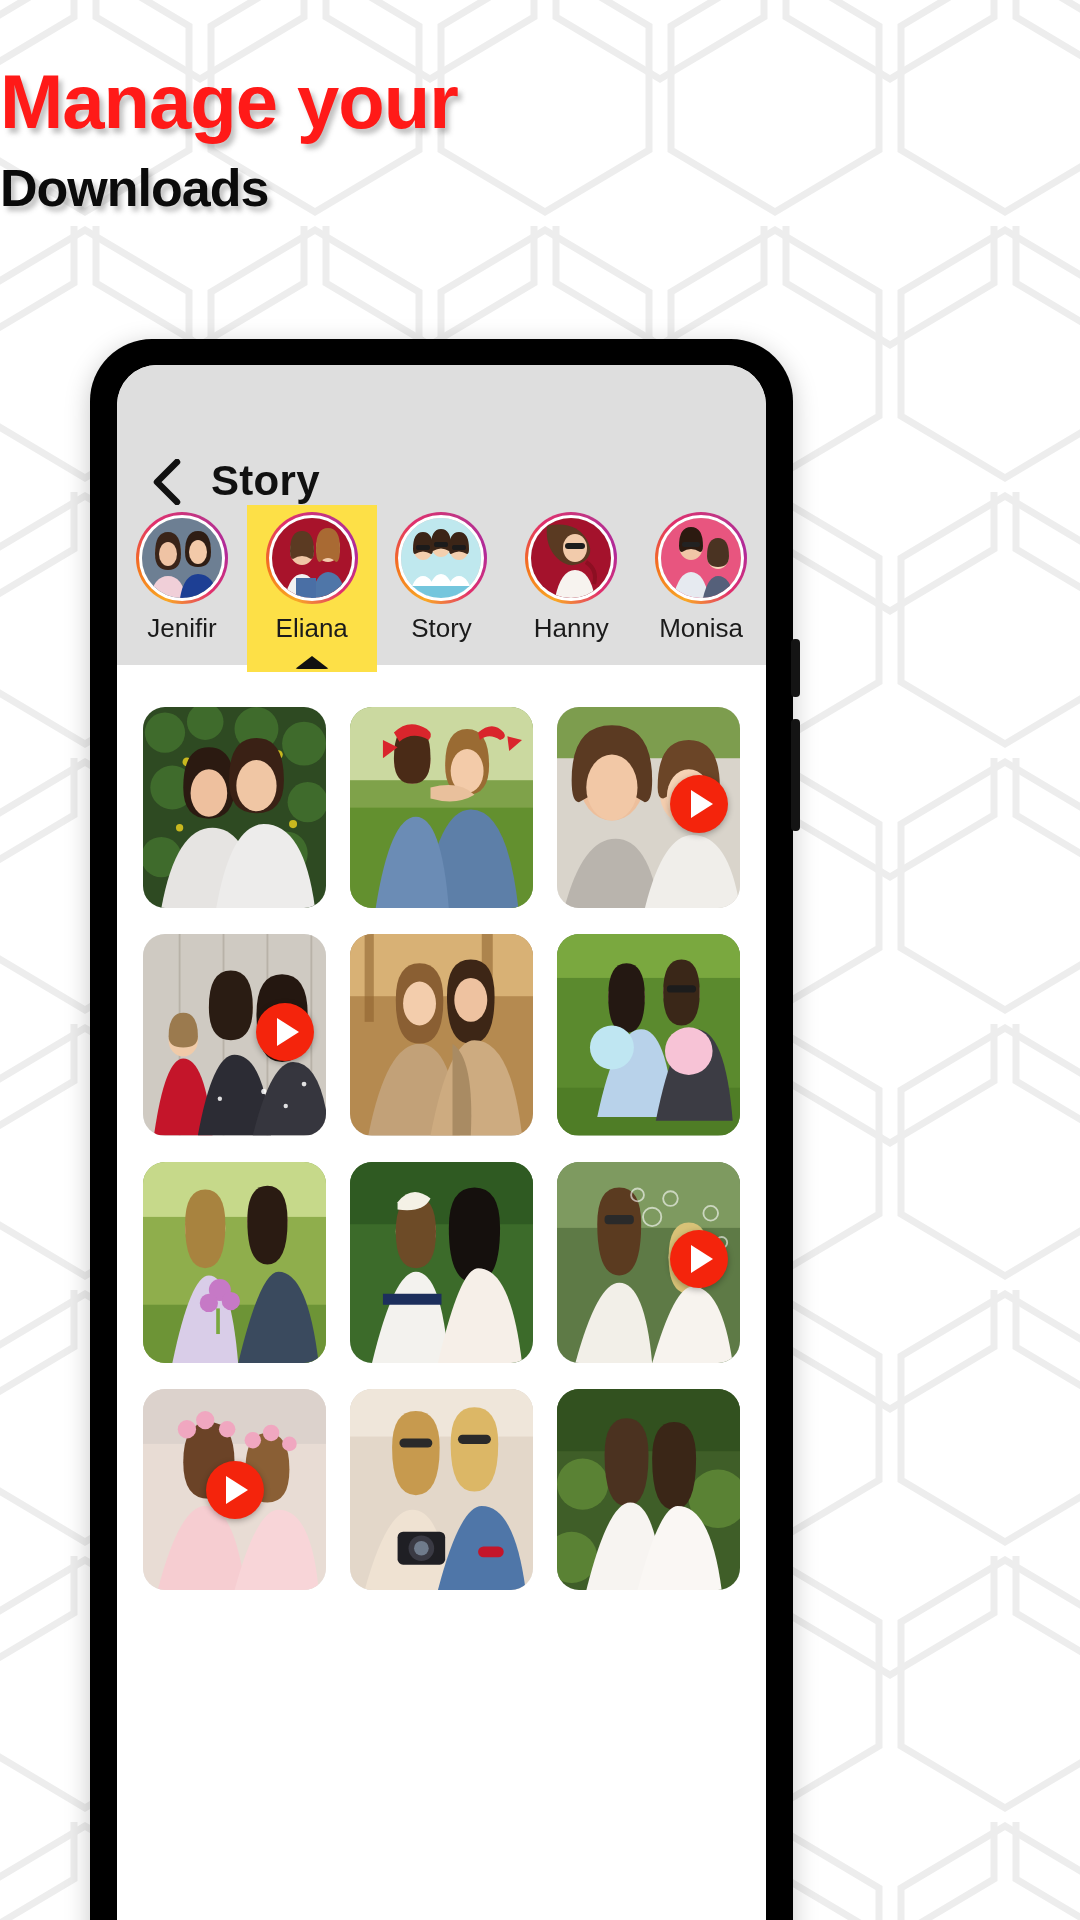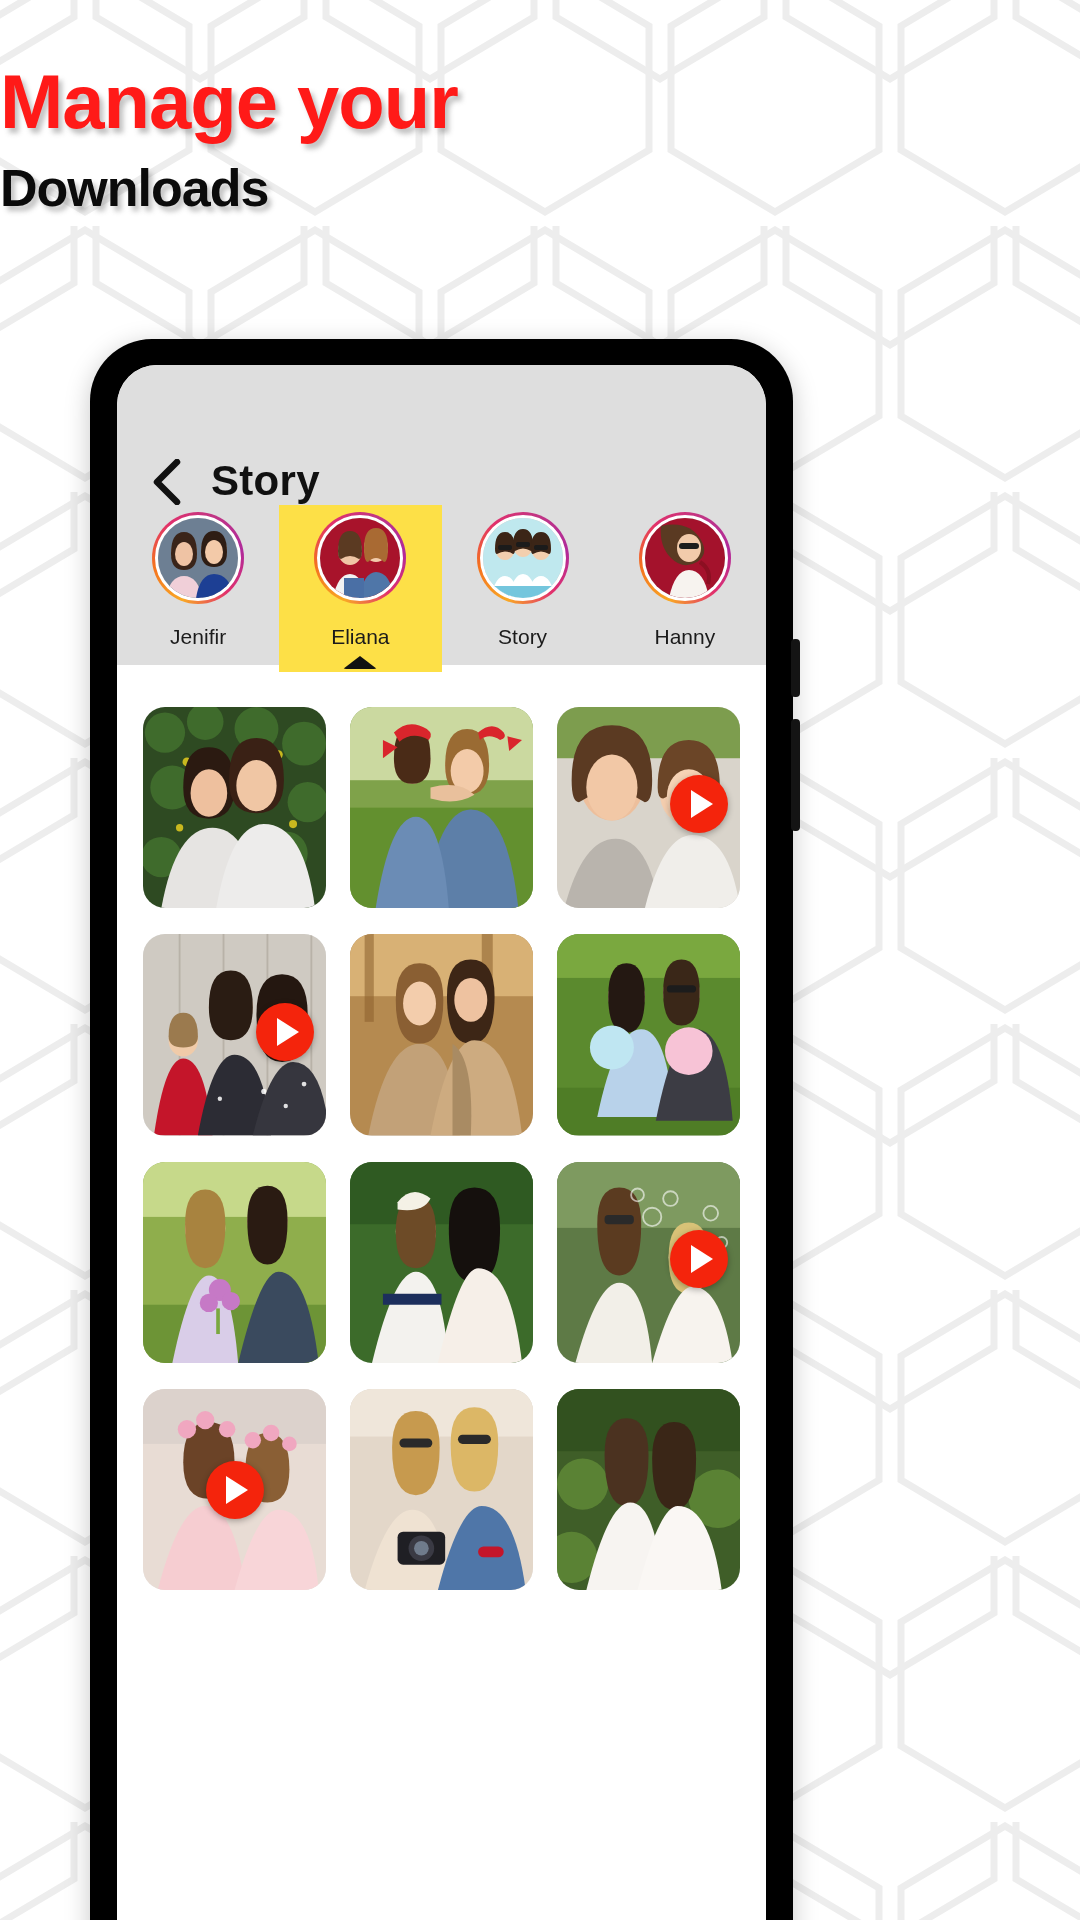--- a/index.html
+++ b/index.html
@@ -75,21 +75,21 @@
     background:conic-gradient(from 200deg,#F9A825,#F4711F,#E1306C,#C13584,#B02A9B,#E1306C,#F9A825);
     display:flex;align-items:center;justify-content:center;
     flex:0 0 auto;
   }
   .ring-inner{
     width:80px;height:80px;border-radius:50%;
     border:3px solid #fff;overflow:hidden;position:relative;background:#ccc;
   }
   .ring-inner svg{display:block;width:100%;height:100%;}
   .story-name{
-    margin-top:21px;font-size:21px;color:#1b1b1b;white-space:nowrap;
+    margin-top:9px;font-size:26px;color:#1b1b1b;white-space:nowrap;
   }
   .caret{
     position:absolute;bottom:3px;left:50%;transform:translateX(-50%);
     width:0;height:0;border-left:17px solid transparent;border-right:17px solid transparent;
     border-bottom:13px solid #111;border-radius:3px;
   }
 
   
   .grid{
     padding:42px 26px 0 26px;
@@ -231,20 +231,37 @@
                 <ellipse cx="44" cy="30" rx="12" ry="14" fill="#f2cbab"></ellipse>
                 <rect x="34" y="25" width="20" height="6" rx="3" fill="#1d1d1d"></rect>
                 <path d="M24 80 q6-28 20-28 q15 0 20 28z" fill="#f7f3ef"></path>
                 <path d="M55 44 q12 8 8 22" stroke="#8c0f22" stroke-width="4" fill="none"></path>
               </svg>
             </div>
           </div>
           <span class="story-name">Hanny</span>
         </div>
 
+        <div class="story-item">
+          <div class="ring">
+            <div class="ring-inner">
+              <svg viewBox="0 0 80 80">
+                  <rect width="80" height="80" fill="#e8557f"></rect>
+                <ellipse cx="30" cy="28" rx="12" ry="14" fill="#f0c6a6"></ellipse>
+                <path d="M18 28 q0-19 12-19 q12 0 12 19 q0 6-3 6 q-9-6-18 0 q-3 0-3-6z" fill="#2c1a10"></path>
+                <rect x="21" y="24" width="18" height="5" rx="2" fill="#222"></rect>
+                <path d="M12 80 q6-26 18-26 q13 0 18 26z" fill="#e6eaf0"></path>
+                <ellipse cx="57" cy="38" rx="11" ry="13" fill="#f6d5b8"></ellipse>
+                <path d="M46 38 q0-18 11-18 q11 0 11 18 q0 11-11 11 q-11 0-11-11z" fill="#4a3322"></path>
+                <path d="M42 80 q5-22 15-22 q12 0 16 22z" fill="#55607a"></path>
+              </svg>
+            </div>
+          </div>
+          <span class="story-name">Monisa</span>
+        </div>
 
       </div>
     </div>
 
     <div class="grid">
 
       <div class="cell">
         <svg viewBox="0 0 100 110" preserveAspectRatio="xMidYMid slice">
           <rect width="100" height="110" fill="#2e4a22"></rect>
           <g fill="#3f6b2c">

